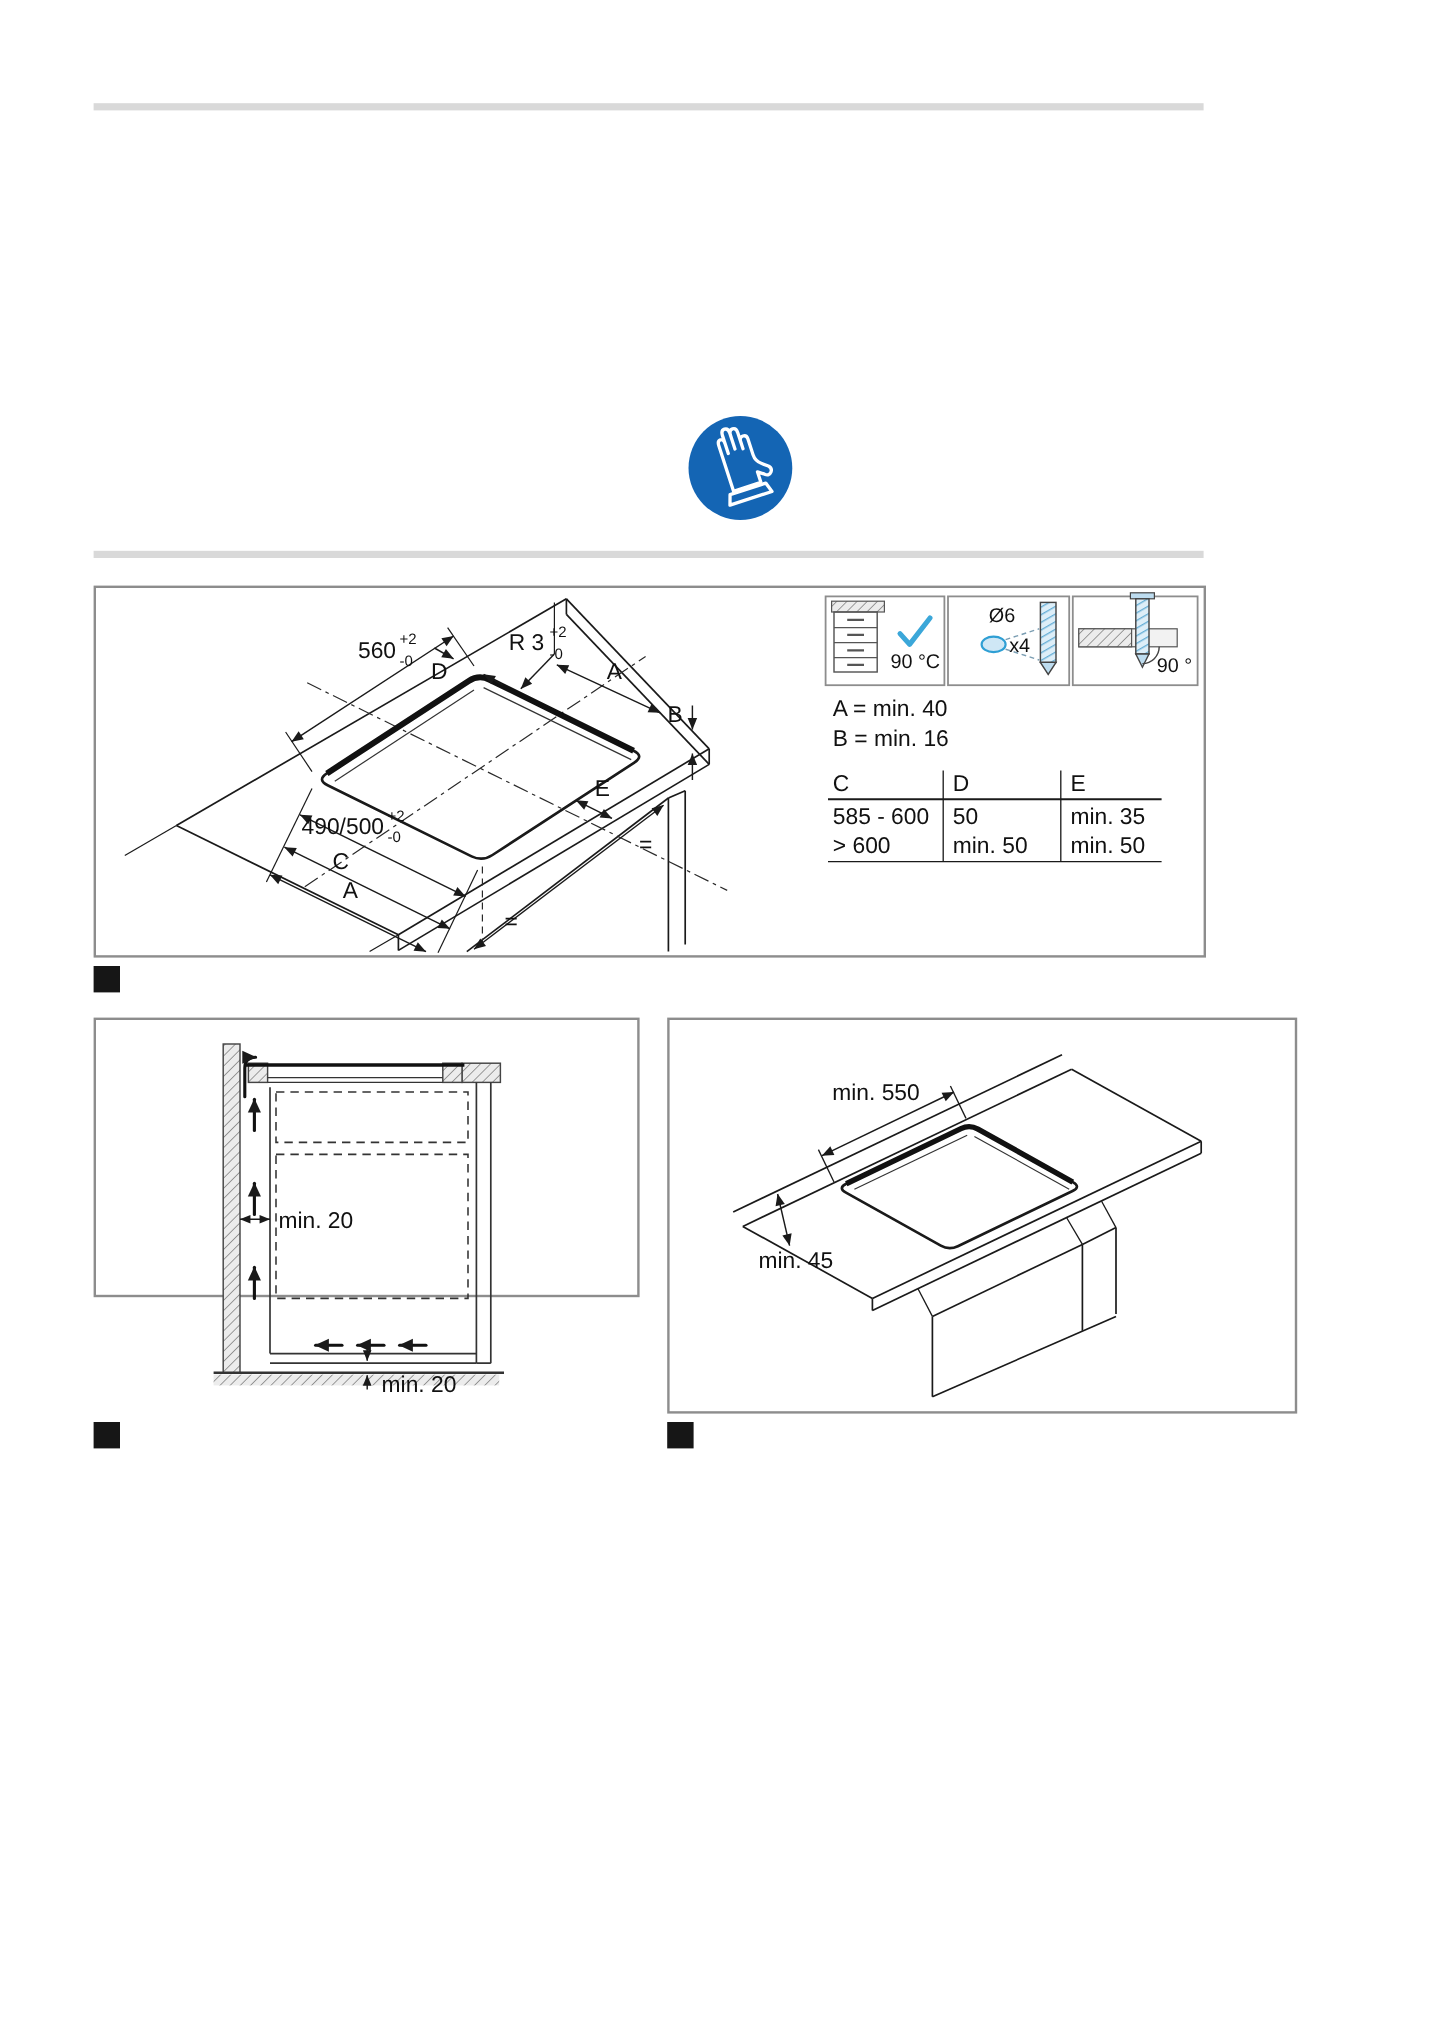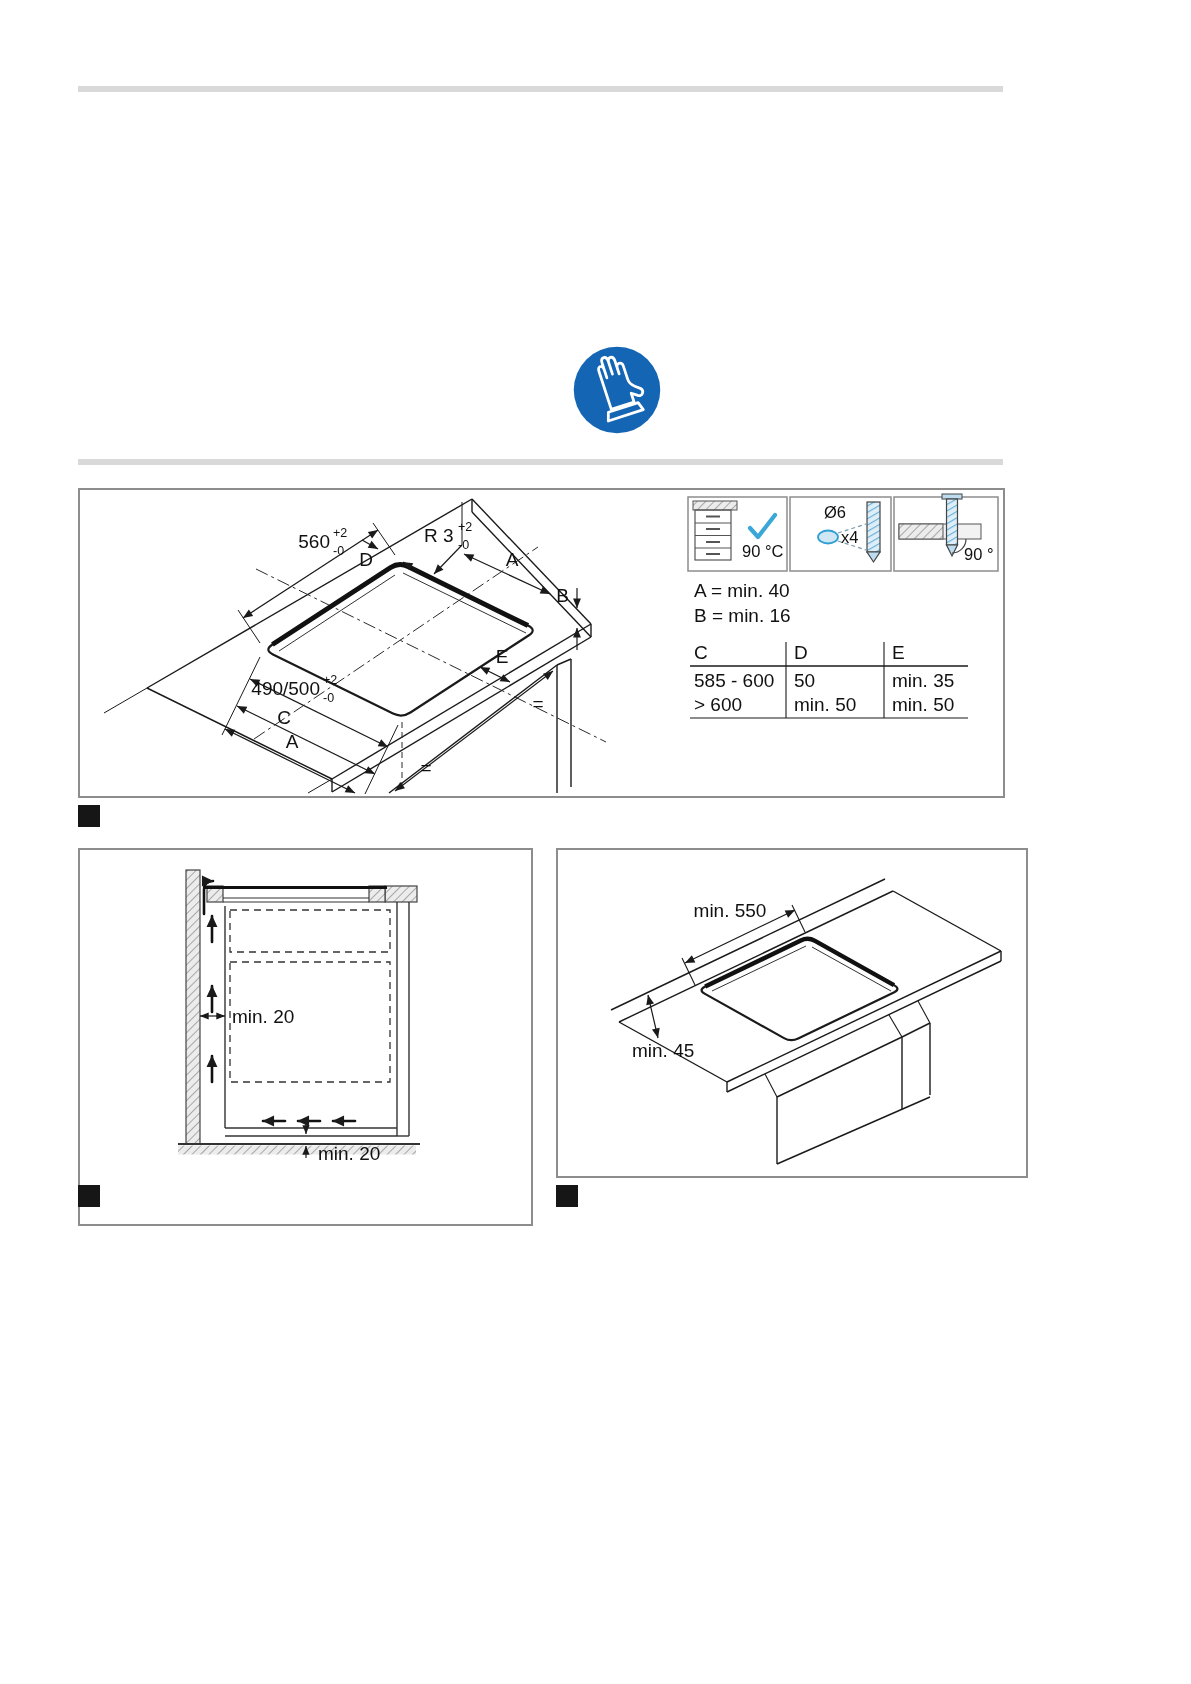--- a/index.html
+++ b/index.html
@@ -9,22 +9,22 @@
     width: 1191px; height: 1684px;
     background: #ffffff;
     font-family: "Liberation Sans", sans-serif;
     overflow: hidden;
   }
   .rule { position:absolute; left:78px; width:925px; height:6px; background:#d9d9d9; }
   .rule-1 { top:86px; }
   .rule-2 { top:459px; }
   .fig { position:absolute; border:2px solid #8d8d8d; background:#ffffff; }
   .fig-1 { left:78px;  top:488px; width:927px; height:310px; }
-  .fig-2 { left:78px;  top:848px; width:455px; height:378px; }
-  .fig-3 { left:556px; top:848px; width:472px; height:330px; }
+  .fig-2 { left:78px;  top:848px; width:455px; height:233px; }
+  .fig-3 { left:556px; top:848px; width:525px; height:330px; }
   .fig-marker { position:absolute; width:22px; height:22px; background:#161616; }
   .m-1 { left:78px;  top:805px; }
   .m-2 { left:78px;  top:1185px; }
   .m-3 { left:556px; top:1185px; }
   .glove { position:absolute; left:571px; top:344px; width:92px; height:92px; }
   svg { display:block; }
   text { font-family:"Liberation Sans", sans-serif; }
   .lbl { font-size:19px; fill:#111; }
   .small { font-size:16.5px; }
   .tol { font-size:12.5px; fill:#111; }

